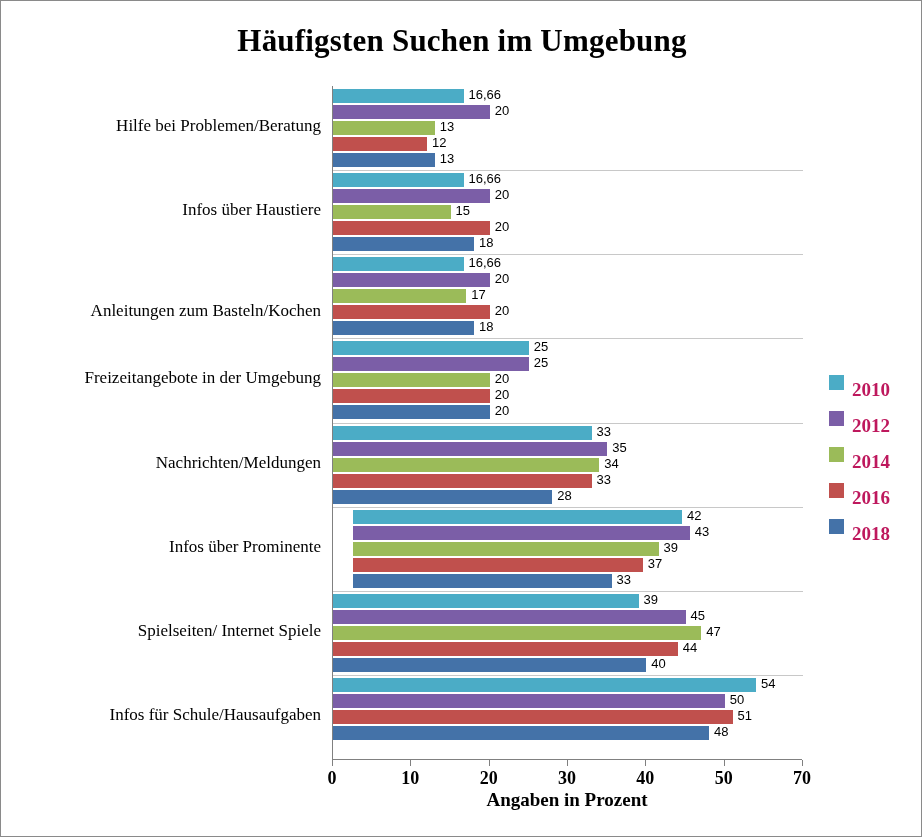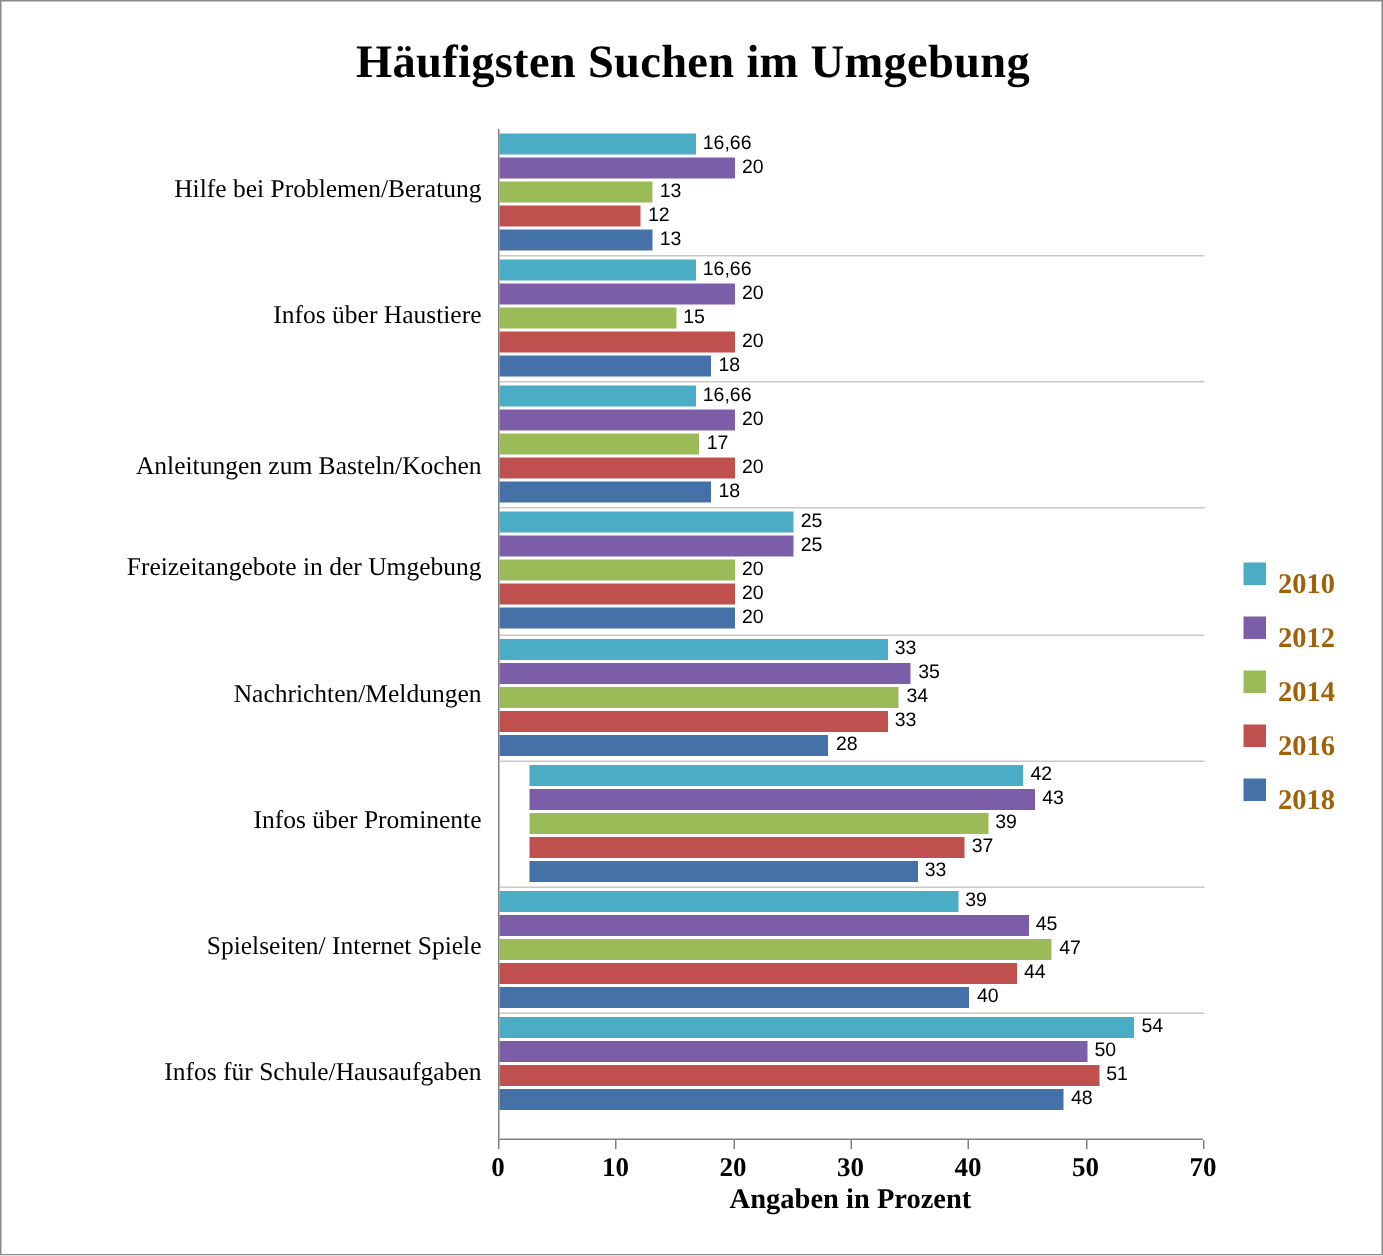--- a/index.html
+++ b/index.html
@@ -133,21 +133,21 @@
   .legend-swatch {
     width: 15px;
     height: 15px;
     margin-right: 8px;
     flex: 0 0 auto;
   }
   .legend-text {
     font-family: "Liberation Serif", serif;
     font-size: 19px;
     font-weight: bold;
-    color: #a16207;
+    color: #be185d;
     margin-top: 15px;
   }
 </style>
 </head>
 <body>
 
 <div id="chart-root">
 
   <div id="chart-title">Häufigsten Suchen im Umgebung</div>
 

